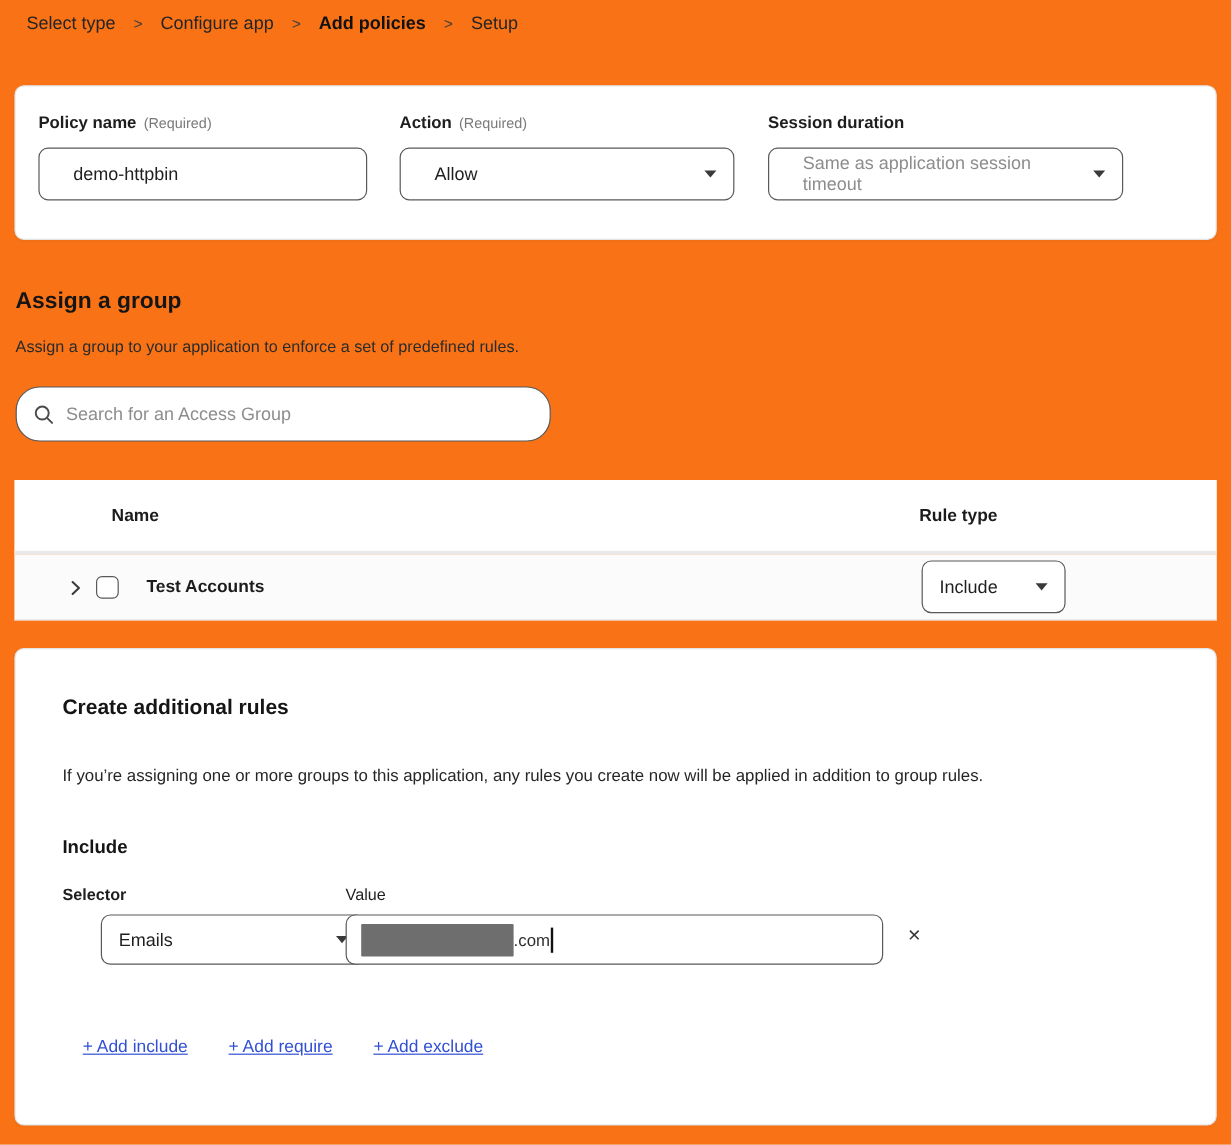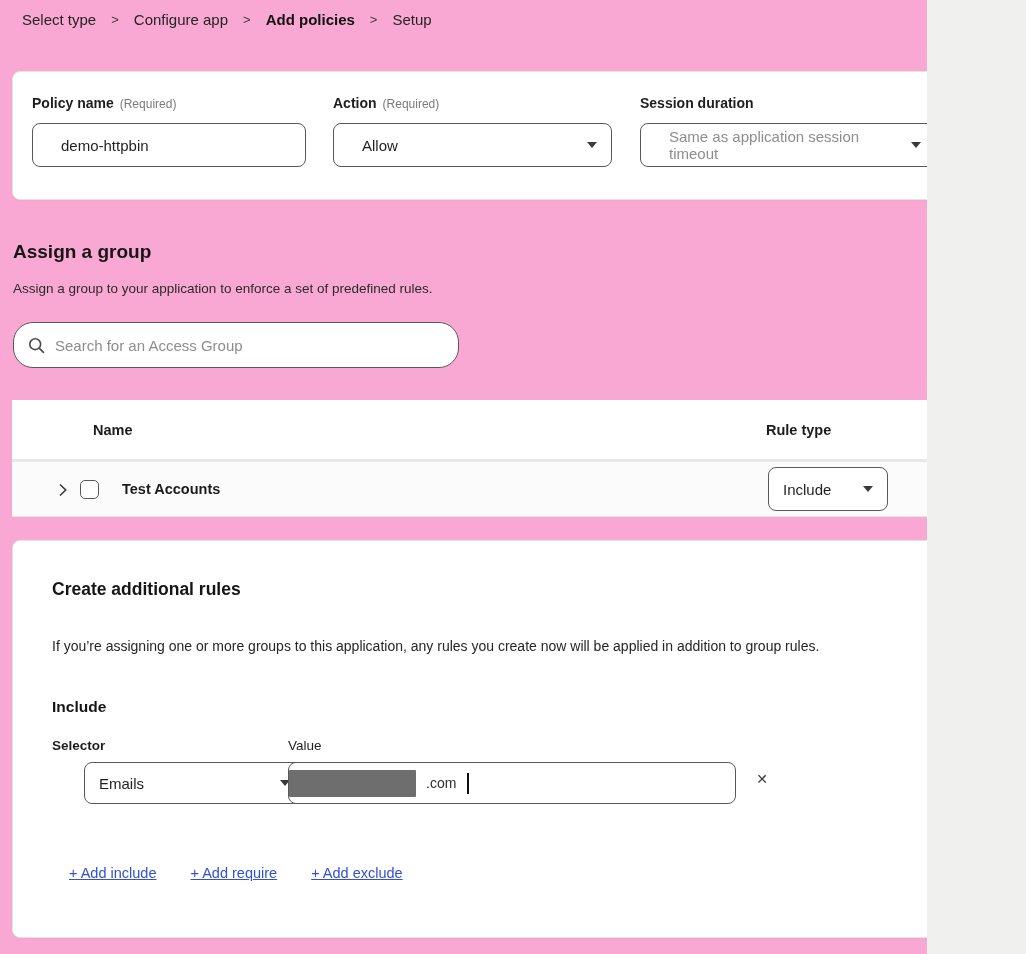--- a/index.html
+++ b/index.html
@@ -4,23 +4,23 @@
 <style>
   * { margin: 0; padding: 0; box-sizing: border-box; }
   html, body { background: #f0f0ef; }
   body {
     font-family: "Liberation Sans", "DejaVu Sans", sans-serif;
     color: #1e1e1e;
     -webkit-font-smoothing: antialiased;
   }
   .page {
     position: relative;
-    width: 927px;
+    width: 1026px;
     height: 954px;
-    background: #f9a8d4;
+    background: #f97316;
     overflow: hidden;
   }
 
   
   .breadcrumb {
     position: absolute;
     left: 22px; top: 11px;
     display: flex;
     align-items: center;
     gap: 15px;
@@ -199,22 +199,22 @@
   .value-label    { position: absolute; left: 275px; top: 197px; font-size: 13.5px; font-weight: 400; }
   .selector-select {
     position: absolute;
     left: 39px; top: 221px;
     width: 221px; height: 42px; margin-left: 32px;
   }
   .value-input {
     position: absolute;
     left: 275px; top: 221px;
     width: 448px; height: 42px;
-    padding: 0 0;
-    gap: 10px;
+    padding: 0 12px;
+    gap: 0;
   }
   .redacted-block {
     width: 127px; height: 27px;
     background: #6e6e6e;
     border-radius: 1px;
     flex: 0 0 auto;
   }
   .value-suffix { font-size: 14px; color: #2e2e2e; }
   .text-caret {
     display: inline-block;

